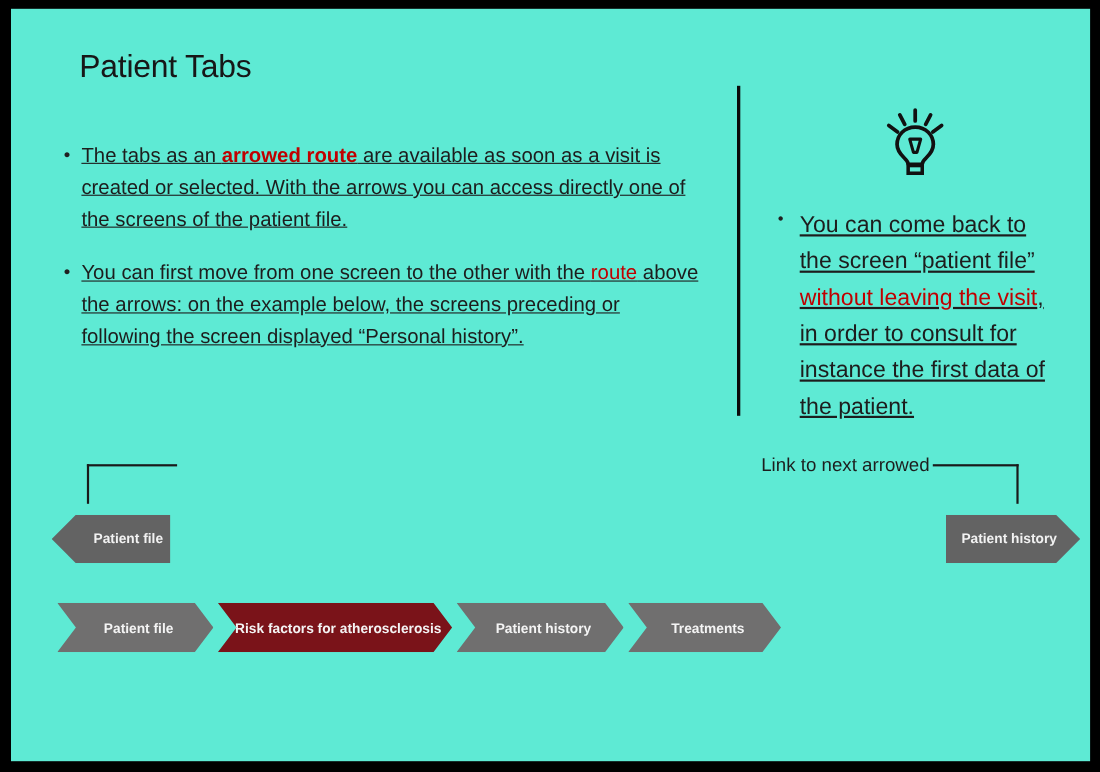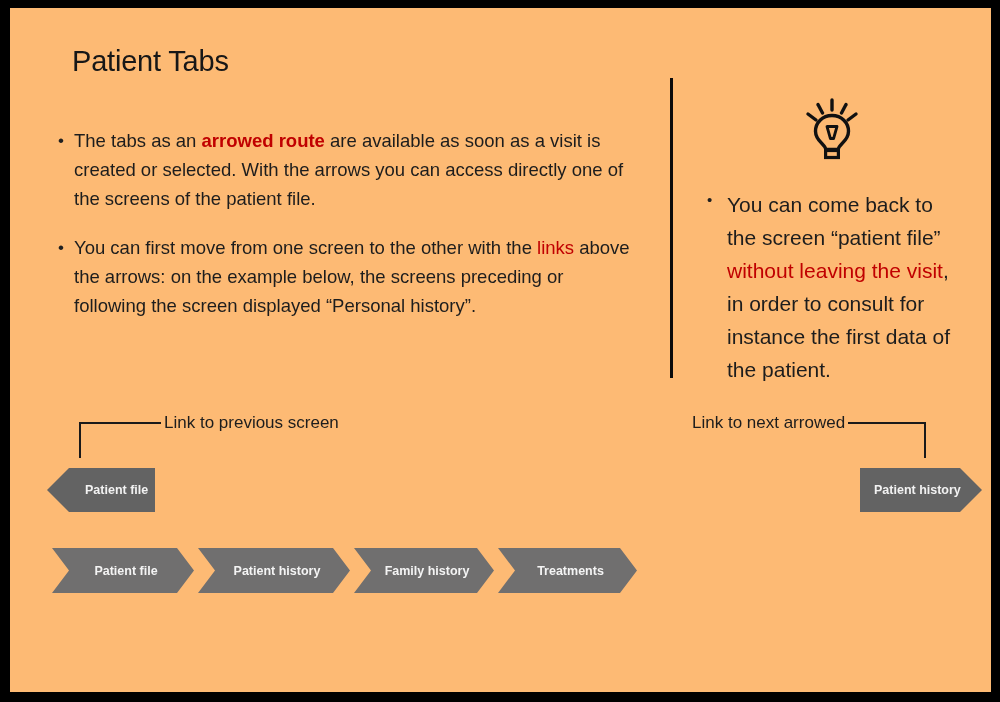--- a/index.html
+++ b/index.html
@@ -21,21 +21,21 @@
     box-sizing: border-box;
     background: #000000;
     padding: 8px 9px 10px 10px;
     overflow: hidden;
   }
 
   #slide {
     position: relative;
     width: 100%;
     height: 100%;
-    background: #fdba74;
+    background: #5eead4;
     overflow: hidden;
   }
 
   
   #page-title {
     position: absolute;
     left: 62px;
     top: 38px;
     font-size: 29px;
     line-height: 1.1;
@@ -55,20 +55,21 @@
     font-size: 17px;
     line-height: 29px;
     width: 16px;
     flex: 0 0 16px;
     text-align: left;
   }
   .bullet-text {
     color: #1d1d1d;
     font-size: 18.5px;
     line-height: 29px;
+    text-decoration: underline;
   }
   .hl {
     color: #c00000;
   }
   .hl-bold {
     color: #c00000;
     font-weight: bold;
   }
 
   #bullet-1 {
@@ -242,21 +243,21 @@
     <div class="bullet-block" id="bullet-1">
       <span class="bullet-dot">•</span>
       <span class="bullet-text">
         <span>The tabs as an </span><span class="hl-bold">arrowed route</span><span> are available as soon as a visit is created or selected.  With the arrows you can access directly one of the screens of the patient file.</span>
       </span>
     </div>
 
     <div class="bullet-block" id="bullet-2">
       <span class="bullet-dot">•</span>
       <span class="bullet-text">
-        <span>You can first move from one screen to the other with the </span><span class="hl">links</span><span> above the arrows: on the example below, the screens preceding or following the screen displayed “Personal history”.</span>
+        <span>You can first move from one screen to the other with the </span><span class="hl">route</span><span> above the arrows: on the example below, the screens preceding or following the screen displayed “Personal history”.</span>
       </span>
     </div>
 
     <div id="divider-line"></div>
 
     <div id="lightbulb-icon">
       <svg viewBox="0 0 60 64" width="60" height="64" aria-hidden="true">
         <g stroke="#111111" stroke-width="3.4" stroke-linecap="round" fill="none">
           <line x1="30" y1="2" x2="30" y2="12"></line>
           <line x1="16" y1="6.5" x2="20.5" y2="15"></line>
@@ -270,21 +271,20 @@
       </svg>
     </div>
 
     <div class="bullet-block" id="bullet-3">
       <span class="bullet-dot">•</span>
       <span class="bullet-text">
         <span>You can come back to the screen “patient file” </span><span class="hl">without leaving the visit</span><span>, in order to consult for instance the first data of the patient.</span>
       </span>
     </div>
 
-    <div class="link-label" id="link-prev-label">Link to previous screen</div>
     <div class="bracket" id="bracket-prev">
       <div class="h-seg"></div>
       <div class="v-seg"></div>
     </div>
 
     <div class="link-label" id="link-next-label">Link to next arrowed</div>
     <div class="bracket" id="bracket-next">
       <div class="h-seg"></div>
       <div class="v-seg"></div>
     </div>
@@ -293,25 +293,25 @@
       <span class="callout-label">Patient file</span>
     </div>
     <div class="callout" id="callout-next">
       <span class="callout-label">Patient history</span>
     </div>
 
     <div id="process-bar">
       <div class="chev" style="flex:0 0 142px">
         <span class="chev-label">Patient file</span>
       </div>
+      <div class="chev active" style="flex:0 0 213px">
+        <span class="chev-label">Risk factors for atherosclerosis</span>
+      </div>
       <div class="chev" style="flex:0 0 152px">
         <span class="chev-label">Patient history</span>
-      </div>
-      <div class="chev" style="flex:0 0 140px">
-        <span class="chev-label">Family history</span>
       </div>
       <div class="chev" style="flex:0 0 139px">
         <span class="chev-label">Treatments</span>
       </div>
     </div>
 
   </div>
 </div>
 
 </body></html>

